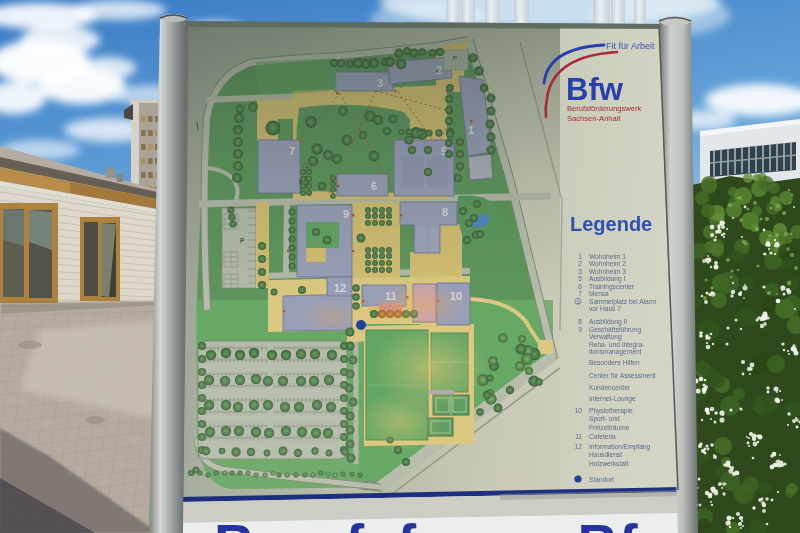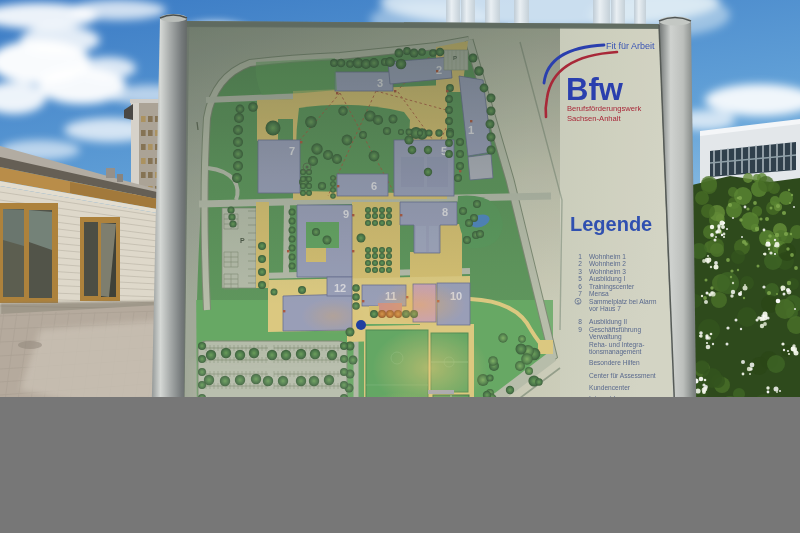--- a/index.html
+++ b/index.html
@@ -1,17 +1,17 @@
 <!DOCTYPE html>
 <html><head>
 <meta charset="utf-8">
 <title>Bfw Campus Sign</title>
 <style>
 html,body{margin:0;padding:0;background:#777;}
-#scene{width:800px;height:397px;overflow:hidden;position:relative;font-family:"Liberation Sans",sans-serif;text-align:center;}
+#scene{width:800px;height:533px;overflow:hidden;position:relative;font-family:"Liberation Sans",sans-serif;text-align:center;}
 svg{display:block;}
 </style>
 </head>
 <body>
 <div id="scene">
 <svg xmlns="http://www.w3.org/2000/svg" width="800" height="533" viewBox="0 0 800 533">
 <defs>
 <linearGradient id="sky" x1="0" y1="0" x2="0.25" y2="1">
  <stop offset="0" stop-color="#3a7ac4"></stop>
  <stop offset="0.4" stop-color="#63a2d8"></stop>

